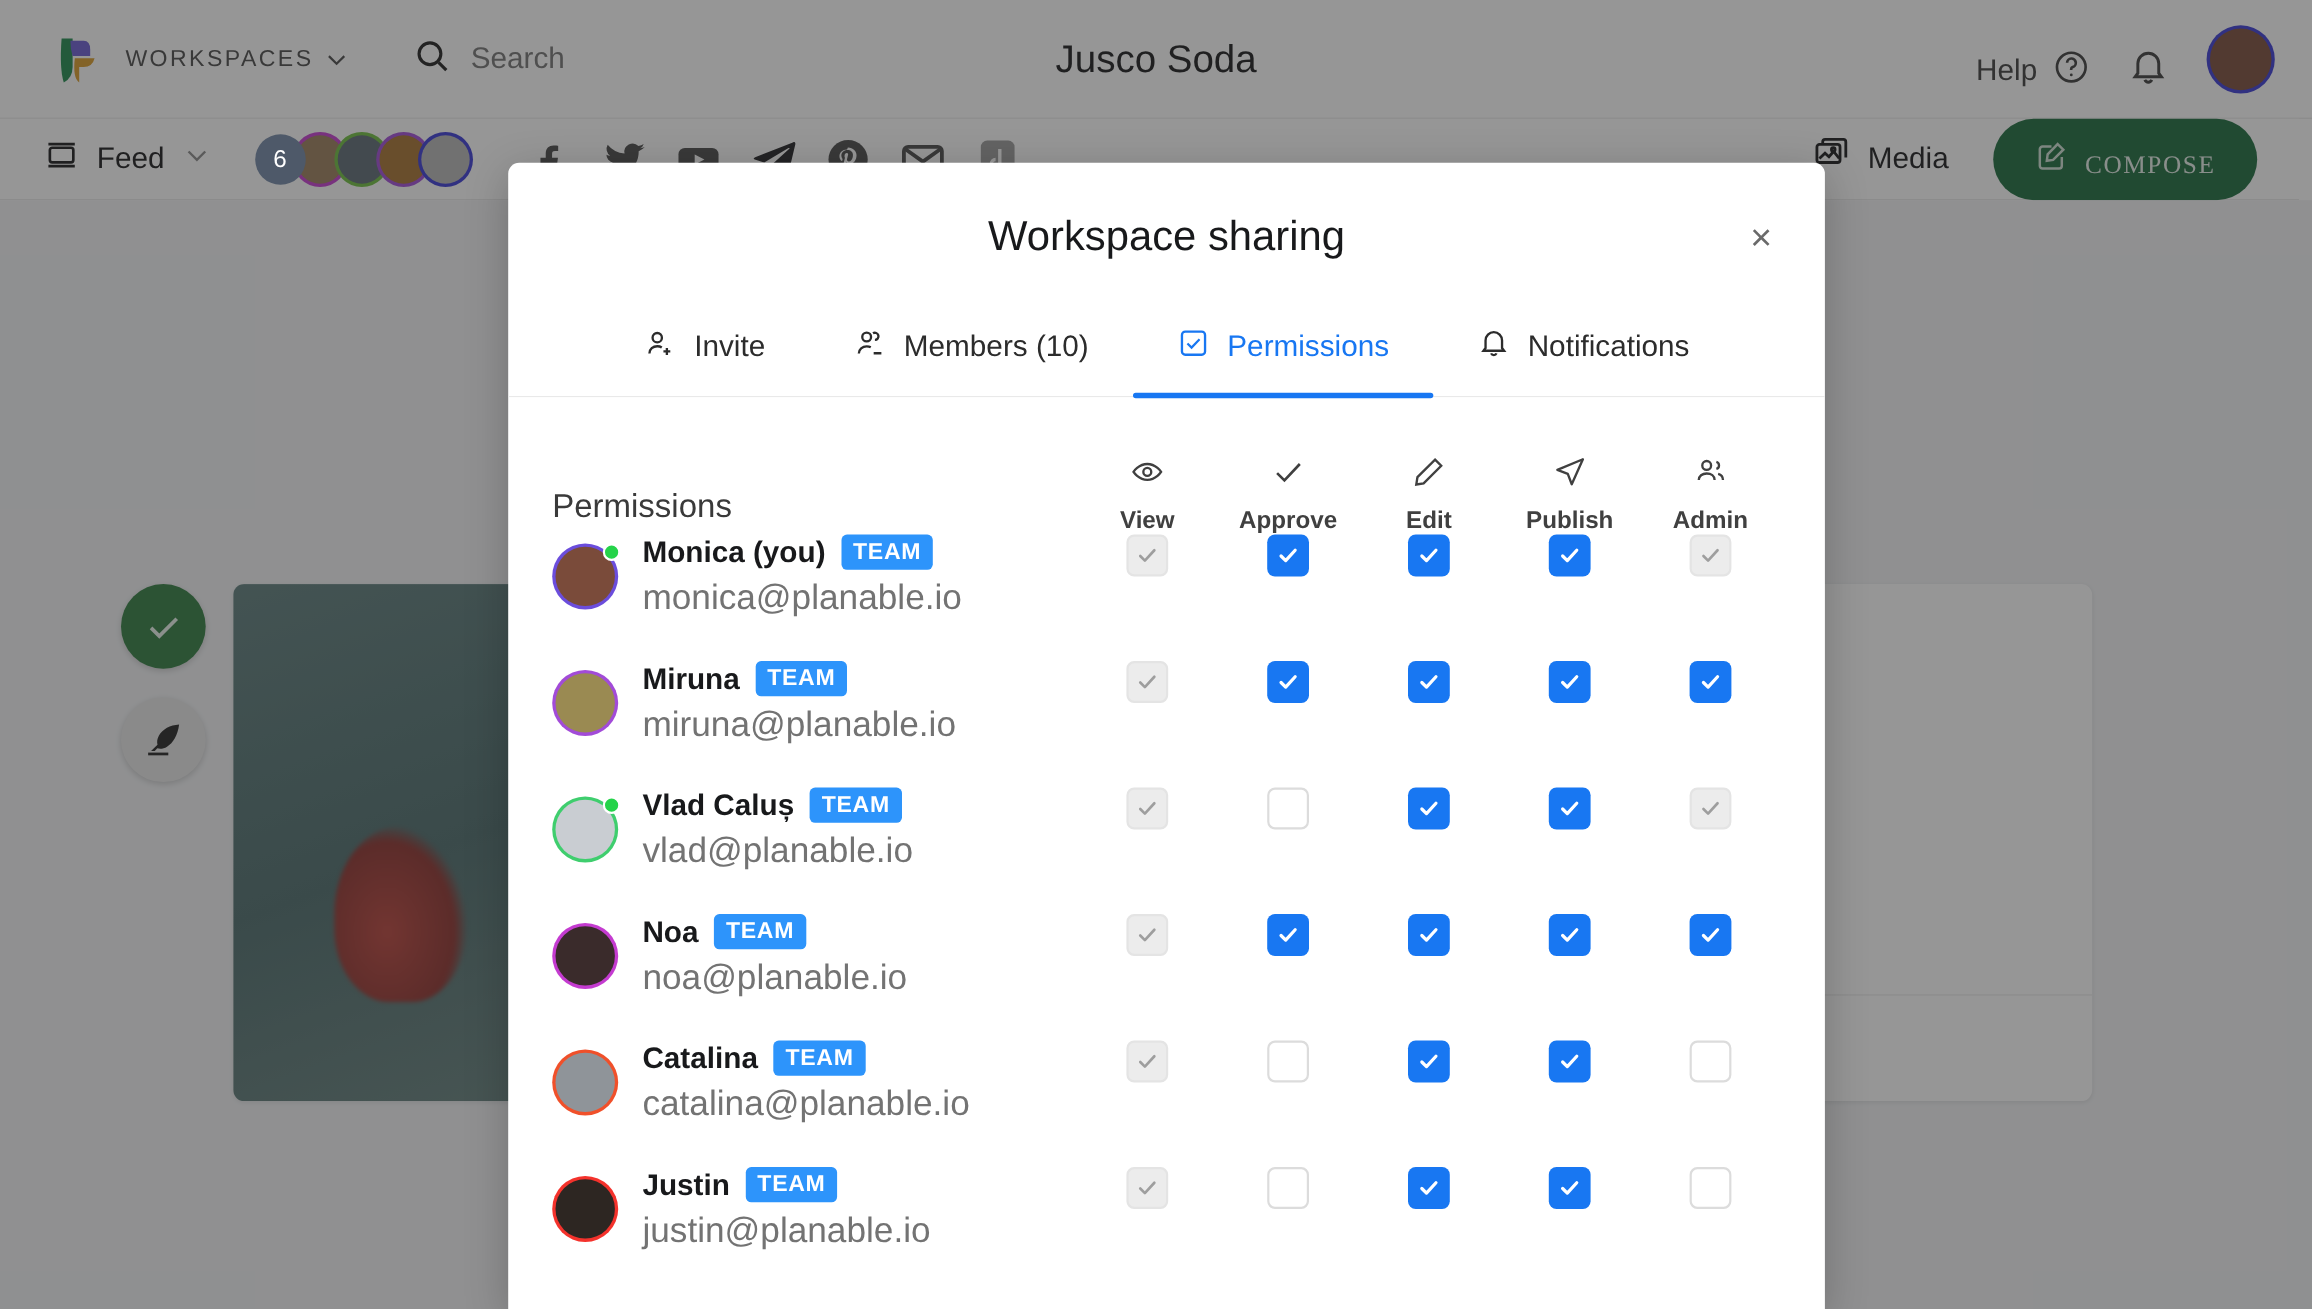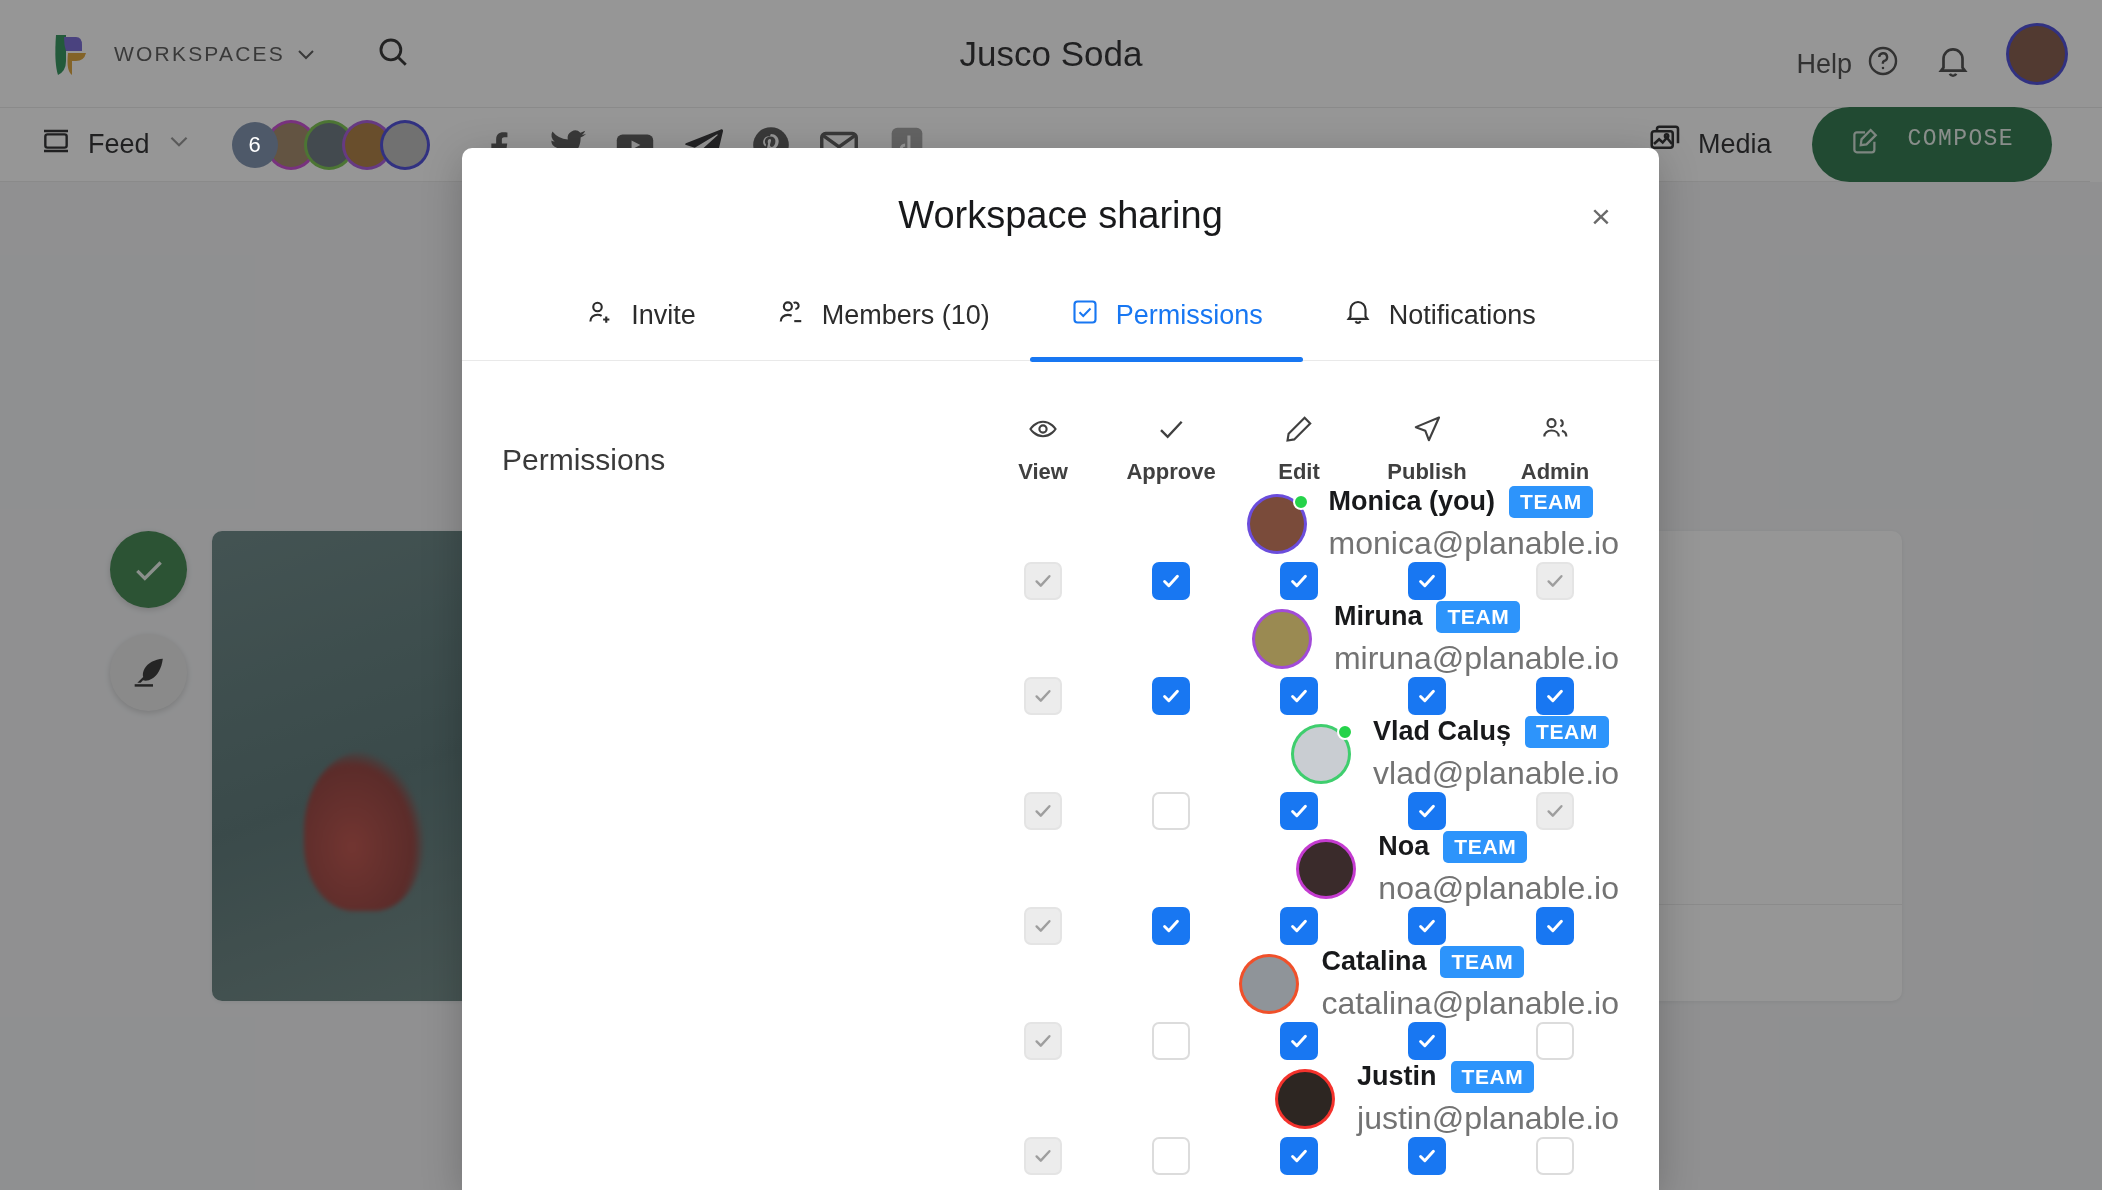--- a/index.html
+++ b/index.html
@@ -64,24 +64,24 @@
   .avatar-stack > *:first-child { margin-left: 0; }
   .count-bubble {
     width: 46px; height: 46px; border-radius: 50%; background: #4e5969;
     color: #fff; font-size: 22px; display: flex; align-items: center; justify-content: center;
     z-index: 1;
   }
   .channel-row { display: flex; align-items: center; gap: 22px; margin-left: 46px; }
   .channel-icon { width: 46px; height: 46px; color: #4a4a4a; }
   .media-btn { display: flex; align-items: center; gap: 14px; font-size: 27px; color: #18191b; margin-left: auto; }
   .compose-btn {
-    display: flex; align-items: flex-start; gap: 28px;
+    display: flex; align-items: flex-end; gap: 16px;
     background: #1a6b3c; color: #e6efe9; font-size: 23px; letter-spacing: 1.4px;
     border-radius: 44px; padding: 19px 38px; margin-left: 40px; margin-right: 38px;
-    border: none; cursor: pointer; font-family: Liberation Mono, monospace;
+    border: none; cursor: pointer; font-family: Liberation Serif, serif;
   }
 
   
   .canvas { position: absolute; top: 182px; left: 0; right: 0; bottom: 0; background: #f3f4f6; }
   .side-actions { position: absolute; left: 110px; top: 349px; display: flex; flex-direction: column; gap: 26px; }
   .round-btn {
     width: 77px; height: 77px; border-radius: 50%;
     display: flex; align-items: center; justify-content: center;
     box-shadow: 0 2px 6px rgba(0,0,0,.18);
   }
@@ -147,21 +147,21 @@
     margin-top: 52px; padding: 0 40px 0 40px;
   }
   .perm-title { font-size: 30px; color: #3a3a3a; flex: 1; padding-bottom: 8px; }
   .perm-cols { display: flex; }
   .perm-col {
     width: 128px; display: flex; flex-direction: column; align-items: center; gap: 10px;
   }
   .perm-col .lbl { font-size: 22px; color: #404040; font-weight: bold; }
 
   .rows { padding: 0 40px; }
-  .row { display: flex; align-items: flex-end; height: 115px; flex-direction: column; }
+  .row { display: flex; align-items: flex-start; height: 115px; }
   .who { flex: 1; display: flex; align-items: center; gap: 22px; }
   .who-av { position: relative; width: 60px; height: 60px; }
   .dot-online {
     position: absolute; right: -2px; top: 0px; width: 16px; height: 16px;
     border-radius: 50%; background: #25d34a; border: 2px solid #fff;
   }
   .who-text { display: flex; flex-direction: column; gap: 7px; }
   .who-name-line { display: flex; align-items: center; gap: 14px; }
   .who-name { font-size: 27px; color: #18191b; font-weight: bold; }
   .badge {
@@ -200,20 +200,21 @@
       </span>
     </div>
 
     <div class="search-wrap">
       <span>
         <svg width="34" height="34" viewBox="0 0 24 24" fill="none" stroke="#1f1f1f" stroke-width="2">
           <circle cx="10.5" cy="10.5" r="7"></circle>
             <path d="M16 16l5 5"></path>
         </svg>
       </span>
+      <input class="search-input-fake" readonly="" placeholder="Search" style="">
     </div>
 
     <div class="ws-title">Jusco Soda</div>
 
     <div class="top-right">
       <div class="help-btn">
         <span>Help</span>
         <span>
           <svg width="34" height="34" viewBox="0 0 24 24" fill="none" stroke="#3b3b3b" stroke-width="1.7">
             <circle cx="12" cy="12" r="9.2"></circle>

